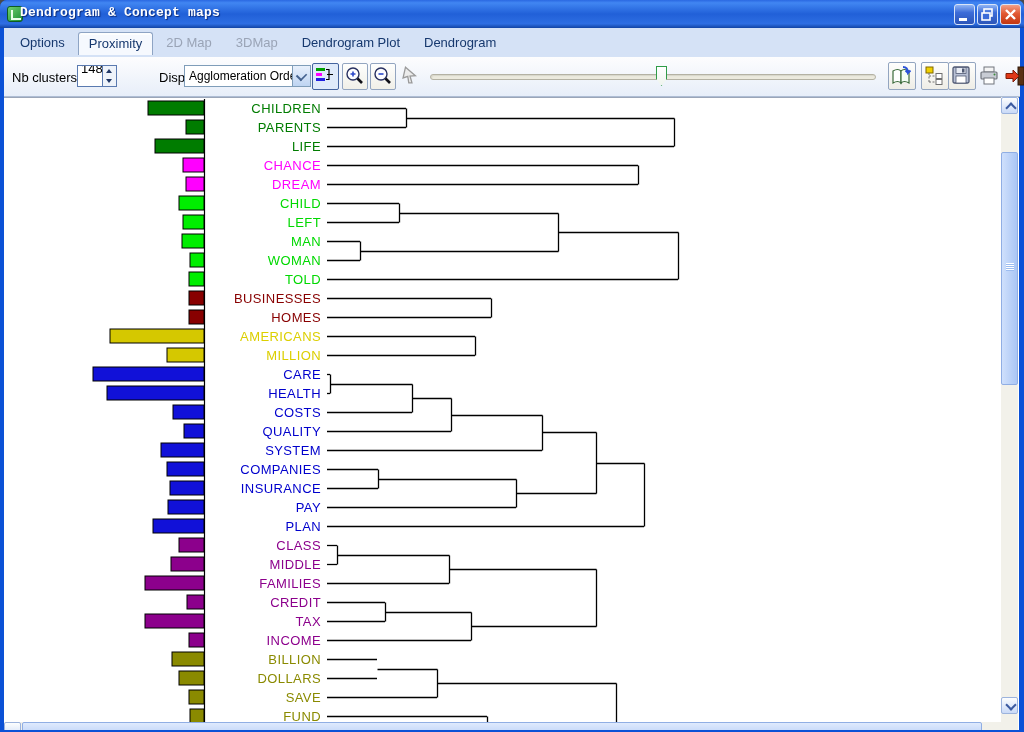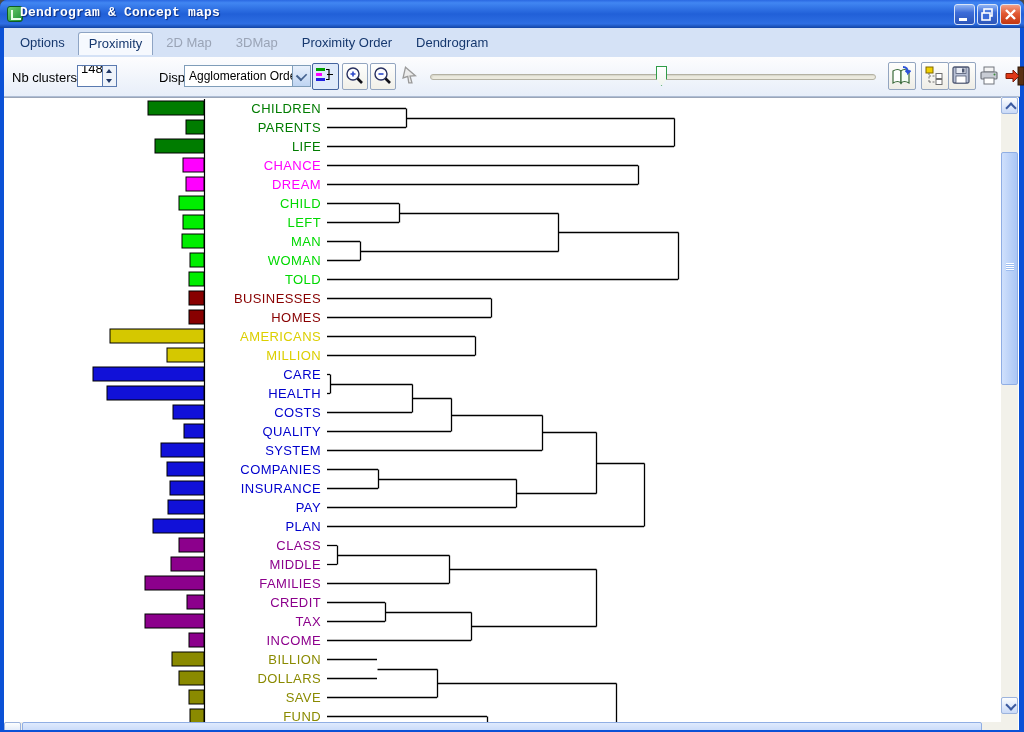--- a/index.html
+++ b/index.html
@@ -124,21 +124,21 @@
         <path d="M5 5 L14 14 M14 5 L5 14" stroke="#ffffff" stroke-width="2.4"></path>
       </svg>
     </div>
   </div>
 
   <div id="tabstrip">
       <div class="tab">Options</div>
       <div class="tab active">Proximity</div>
       <div class="tab disabled">2D Map</div>
       <div class="tab disabled">3DMap</div>
-      <div class="tab">Proximity Order</div>
+      <div class="tab">Dendrogram Plot</div>
       <div class="tab">Dendrogram</div>
     </div>
 
   <div id="toolbar">
     <span class="tb-label" id="lbl-nbclusters">Nb clusters:</span>
     <div id="spinbox">
       <input id="spin-input" value="148" style="">
       <div id="spin-btns">
         <div class="spin-b" id="spin-up"></div>
         <div class="spin-b" id="spin-down"></div>

